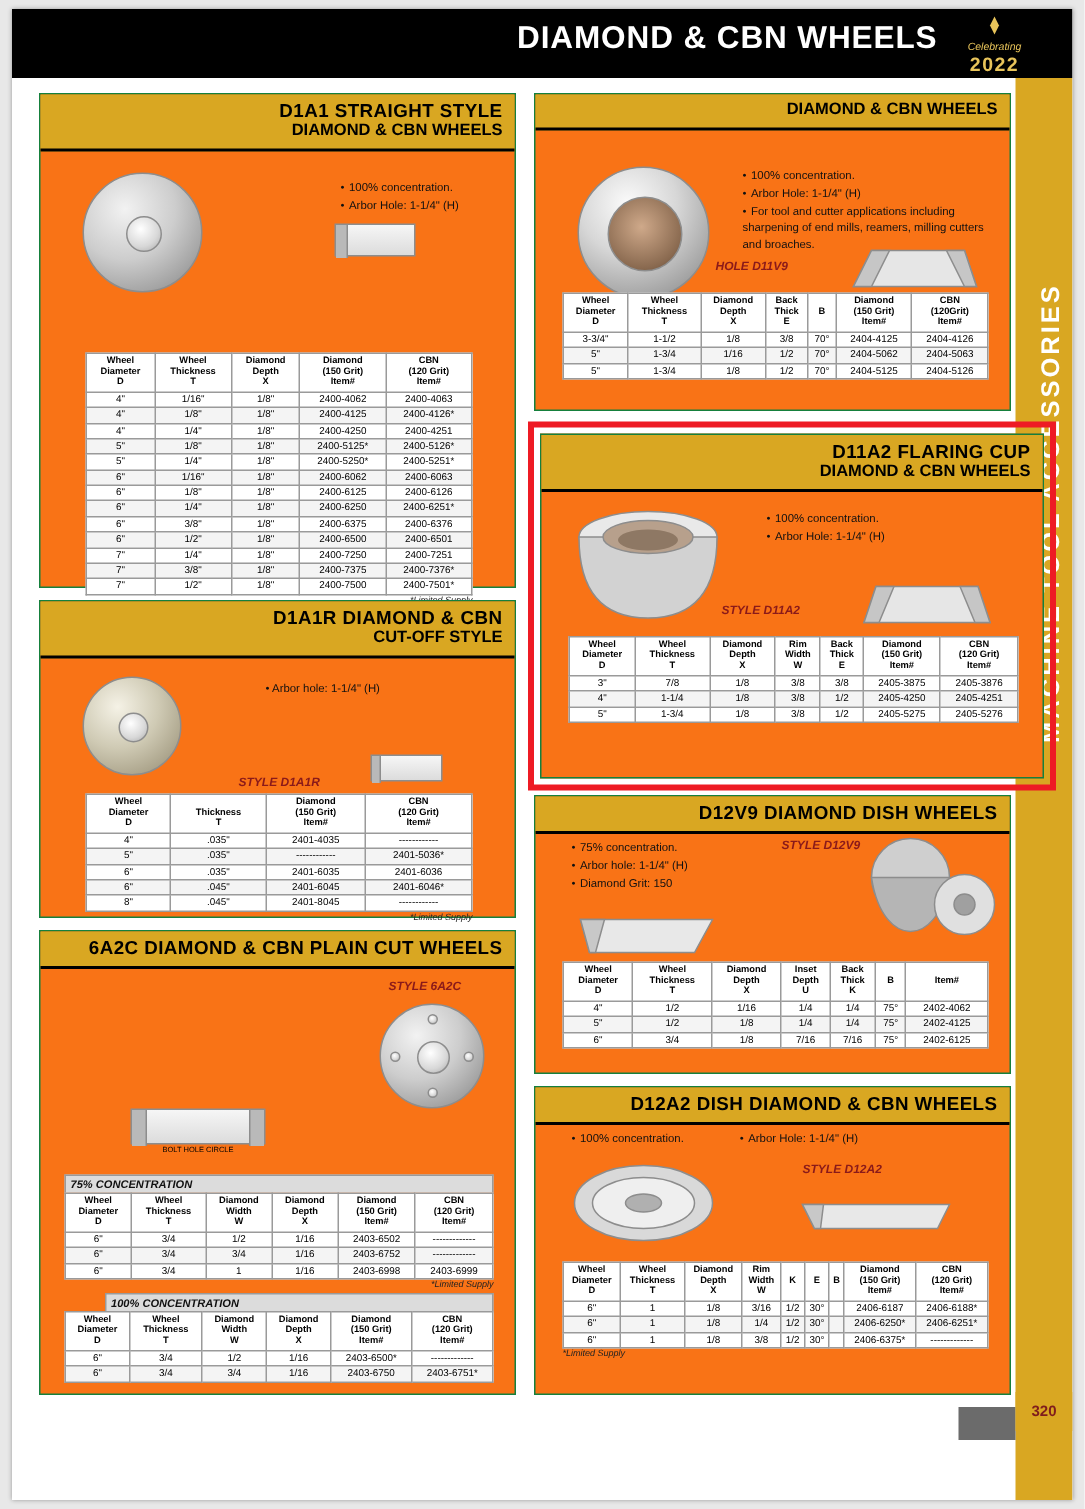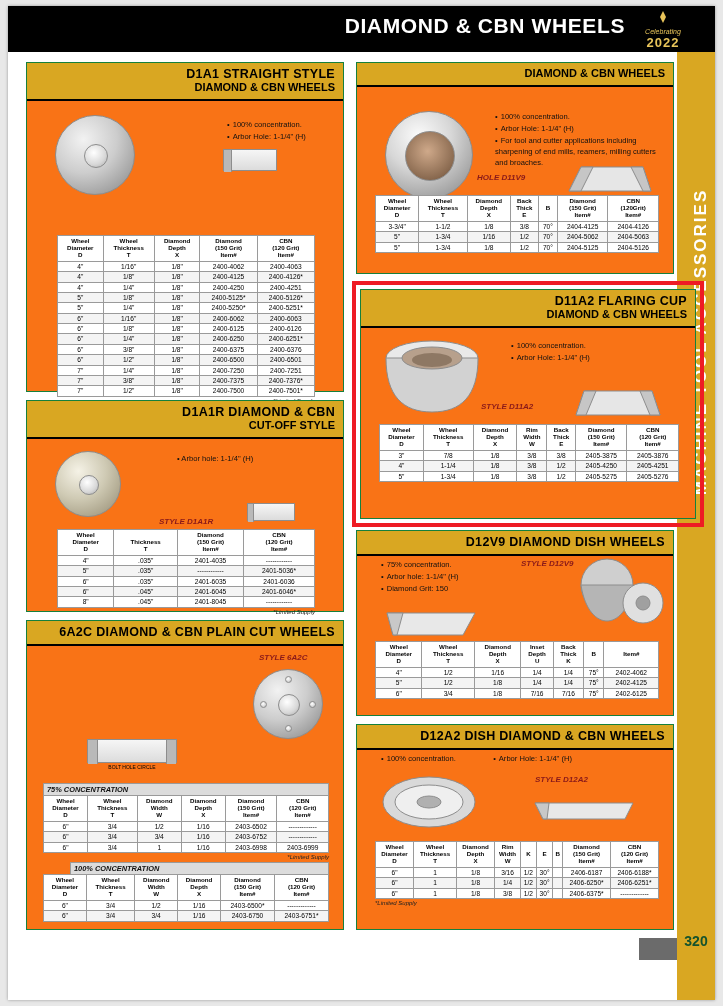--- a/index.html
+++ b/index.html
@@ -42,21 +42,21 @@
   .rightbar .vtext {
     position:absolute; left:-236px; top:280px; width:520px;
     transform: rotate(-90deg);
     transform-origin: 50% 50%;
     text-align:center;
     color:#ffffff; font-size:17px; font-weight:bold; letter-spacing:2px;
     white-space:nowrap;
   }
   .pagenum {
     position:absolute; right:0px; bottom:46px; width:38px; height:26px;
-    background:#d9a722; color:#14532d; font-size:14px; font-weight:bold;
+    background:#d9a722; color:#7f1d1d; font-size:10px; font-weight:bold;
     display:flex; align-items:center; justify-content:center;
   }
   .pagebox-dark {
     position:absolute; right:38px; bottom:40px; width:38px; height:22px;
     background:#6b6b6b;
   }
   
   .watermark {
     position:absolute; left:-60px; top:300px; width:300px;
     transform:rotate(-90deg); transform-origin:50% 50%;

